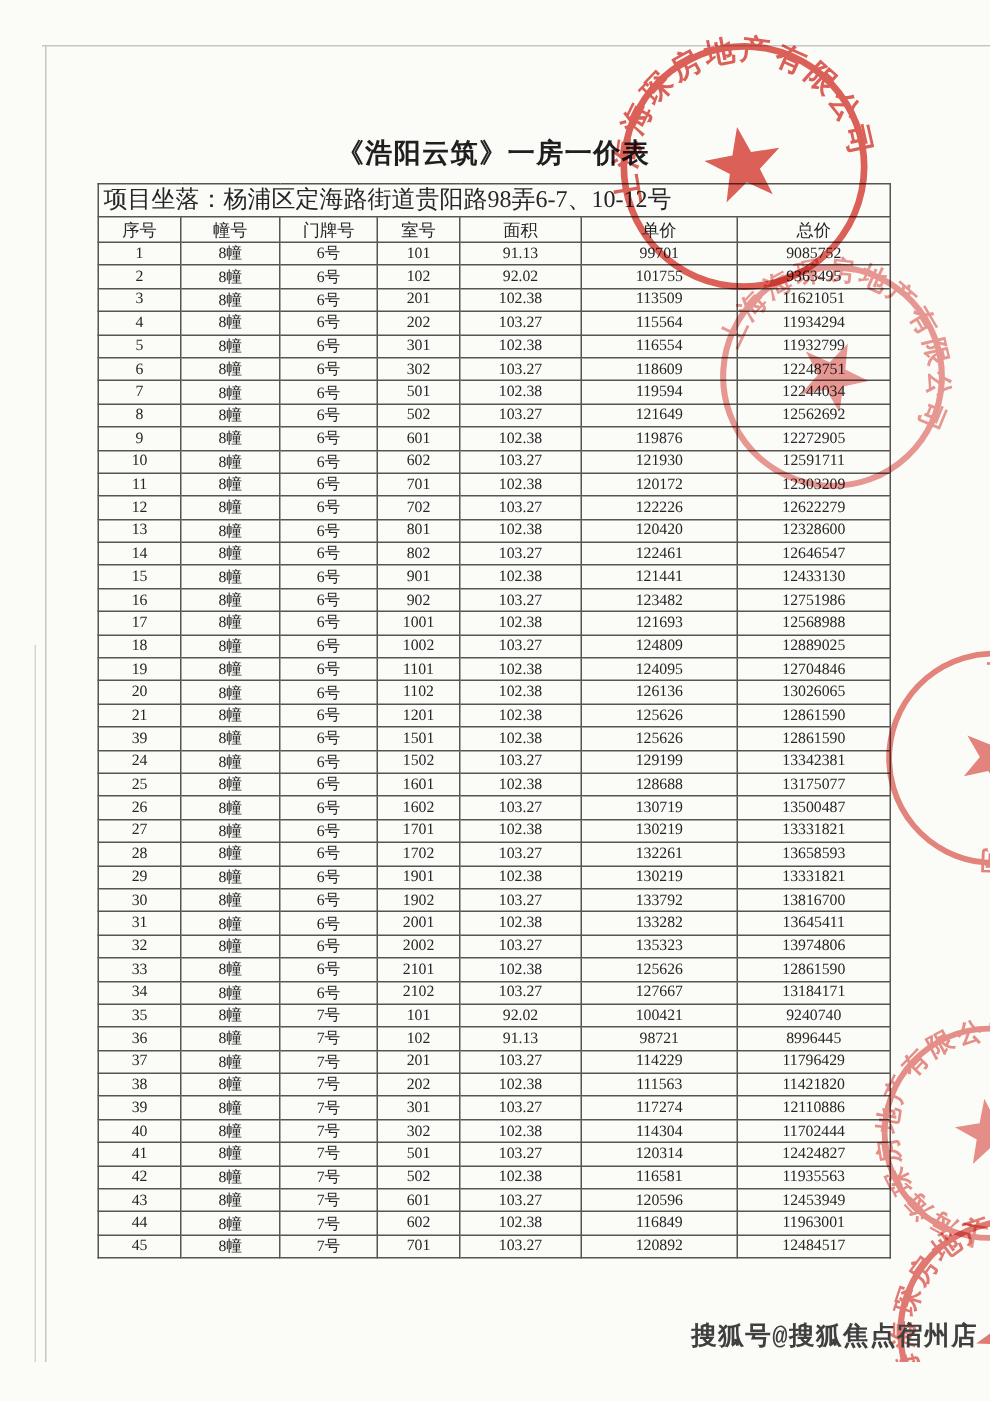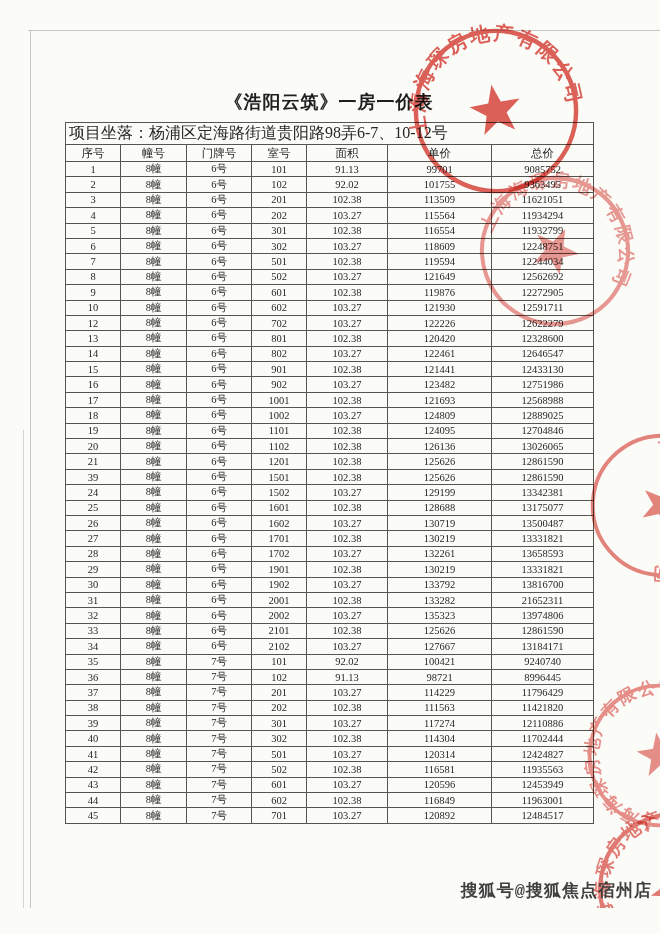--- a/index.html
+++ b/index.html
@@ -142,20 +142,29 @@
           <tr>
             <td>10</td>
             <td>8幢</td>
             <td>6号</td>
             <td>602</td>
             <td>103.27</td>
             <td>121930</td>
             <td>12591711</td>
           </tr>
           <tr>
+            <td>11</td>
+            <td>8幢</td>
+            <td>6号</td>
+            <td>701</td>
+            <td>102.38</td>
+            <td>120172</td>
+            <td>12303209</td>
+          </tr>
+          <tr>
             <td>12</td>
             <td>8幢</td>
             <td>6号</td>
             <td>702</td>
             <td>103.27</td>
             <td>122226</td>
             <td>12622279</td>
           </tr>
           <tr>
             <td>13</td>
@@ -310,21 +319,21 @@
             <td>133792</td>
             <td>13816700</td>
           </tr>
           <tr>
             <td>31</td>
             <td>8幢</td>
             <td>6号</td>
             <td>2001</td>
             <td>102.38</td>
             <td>133282</td>
-            <td>21652311</td>
+            <td>13645411</td>
           </tr>
           <tr>
             <td>32</td>
             <td>8幢</td>
             <td>6号</td>
             <td>2002</td>
             <td>103.27</td>
             <td>135323</td>
             <td>13974806</td>
           </tr>

